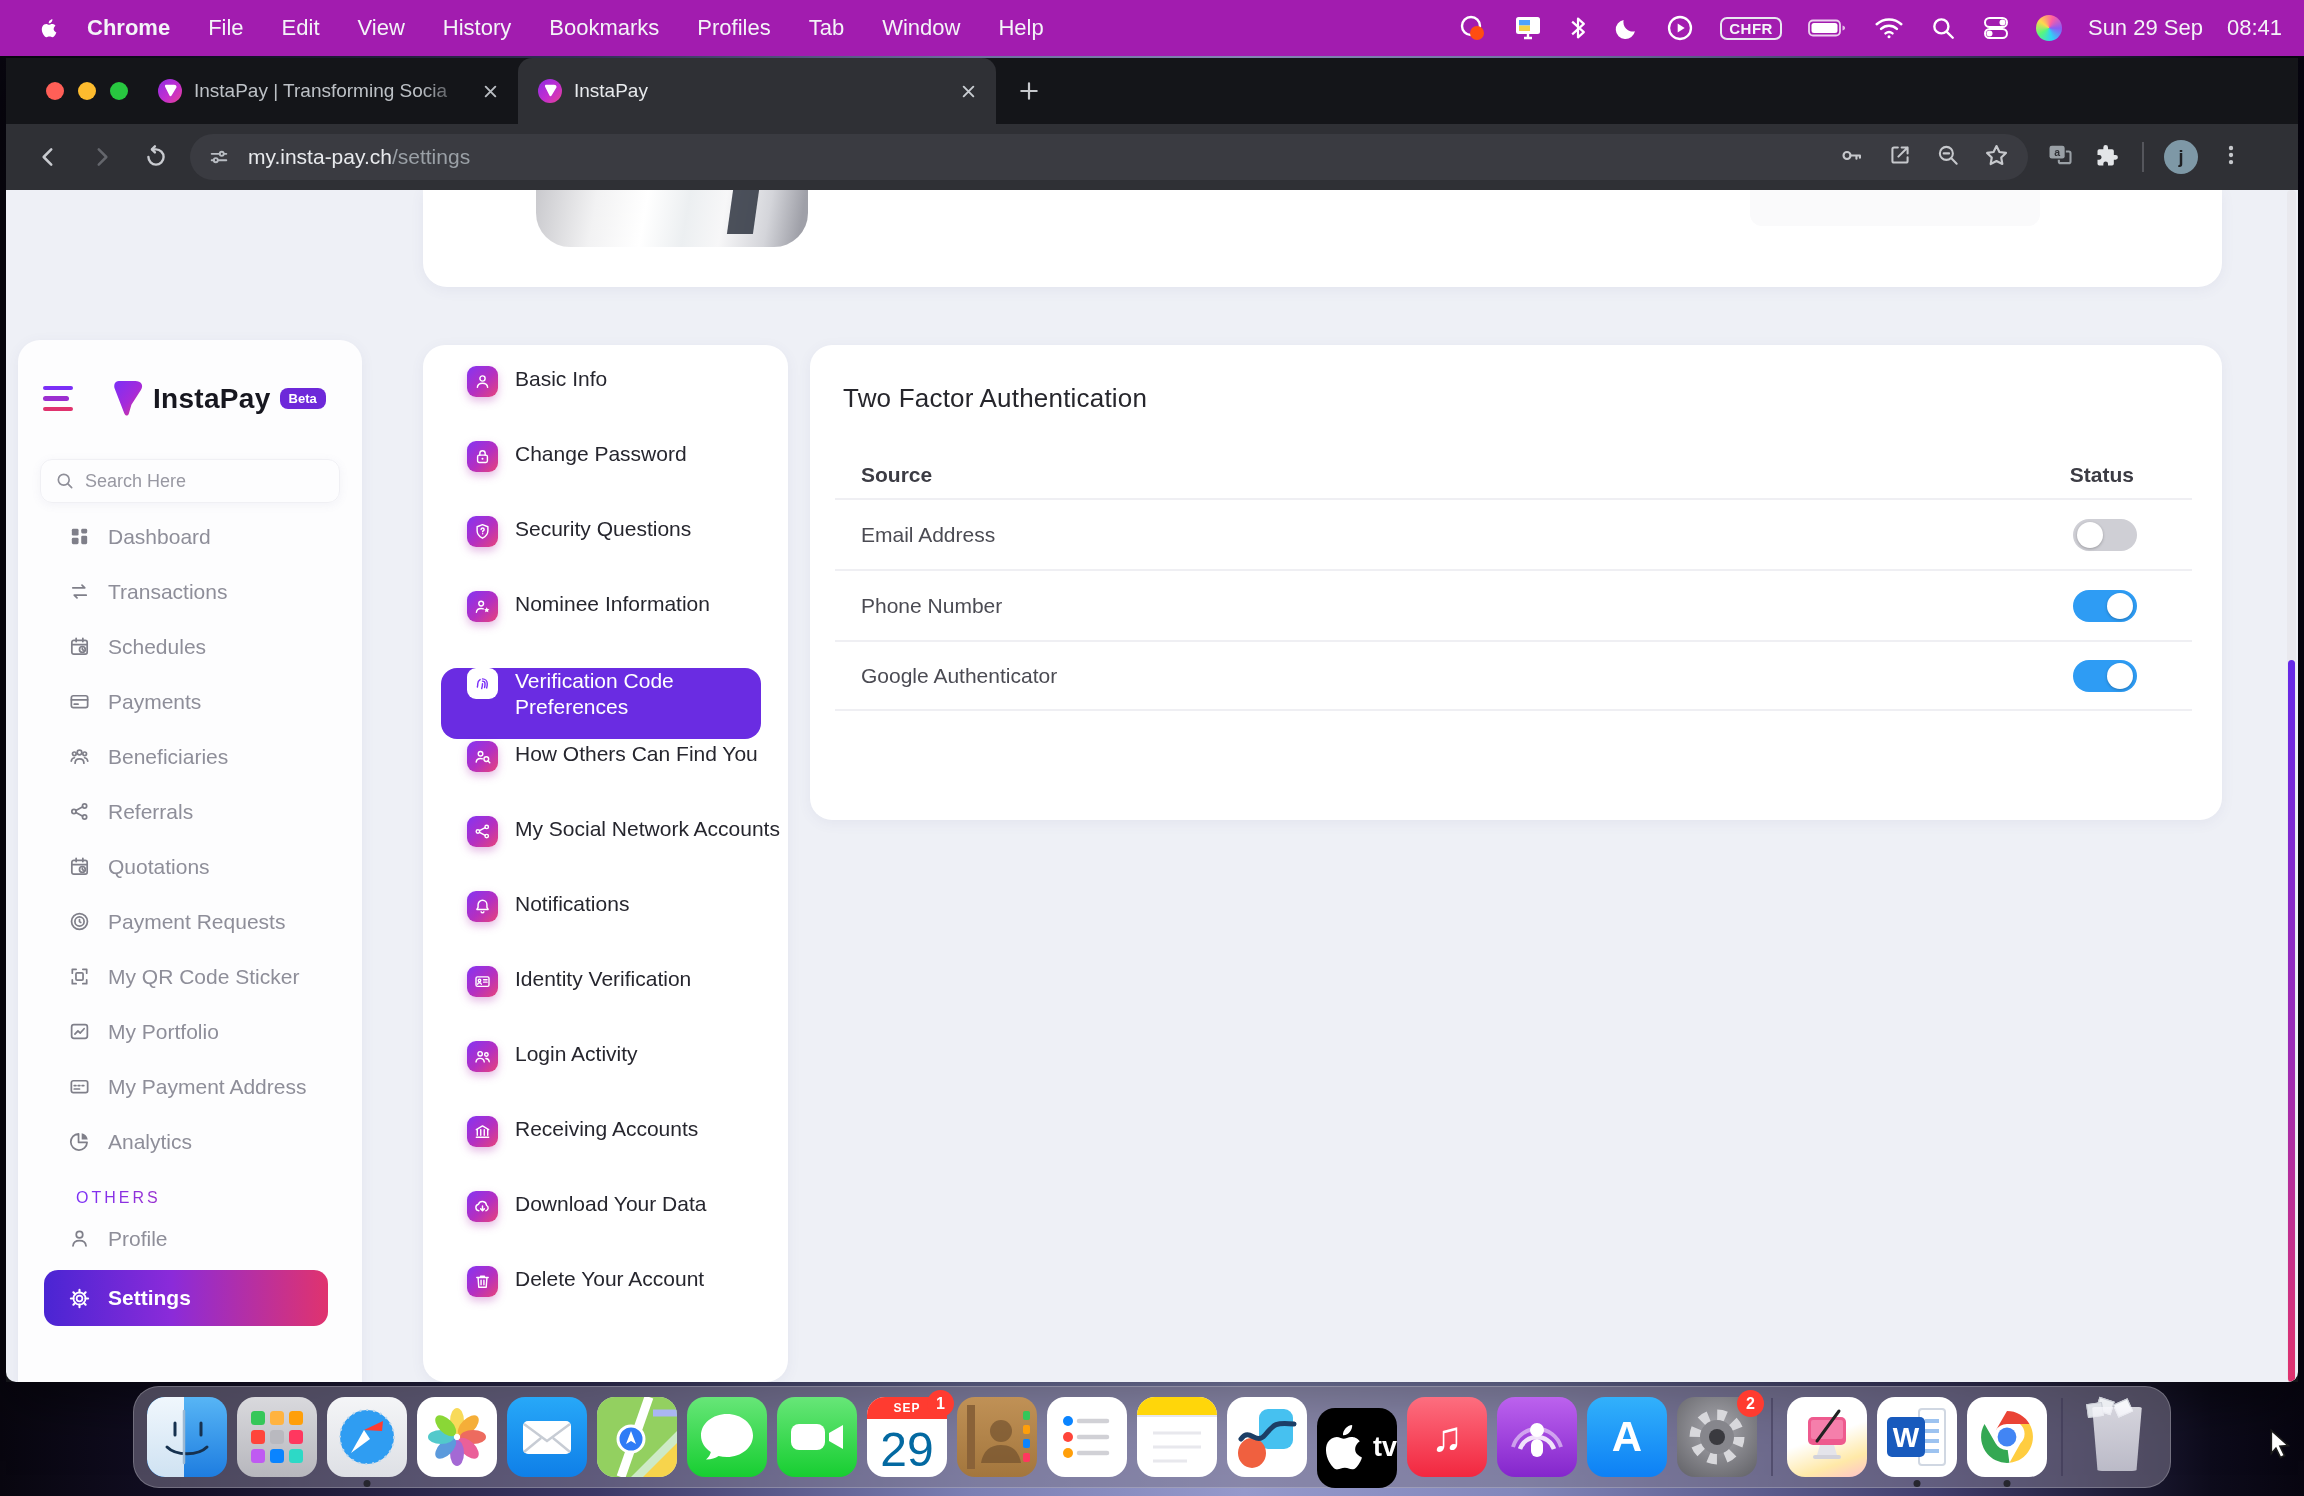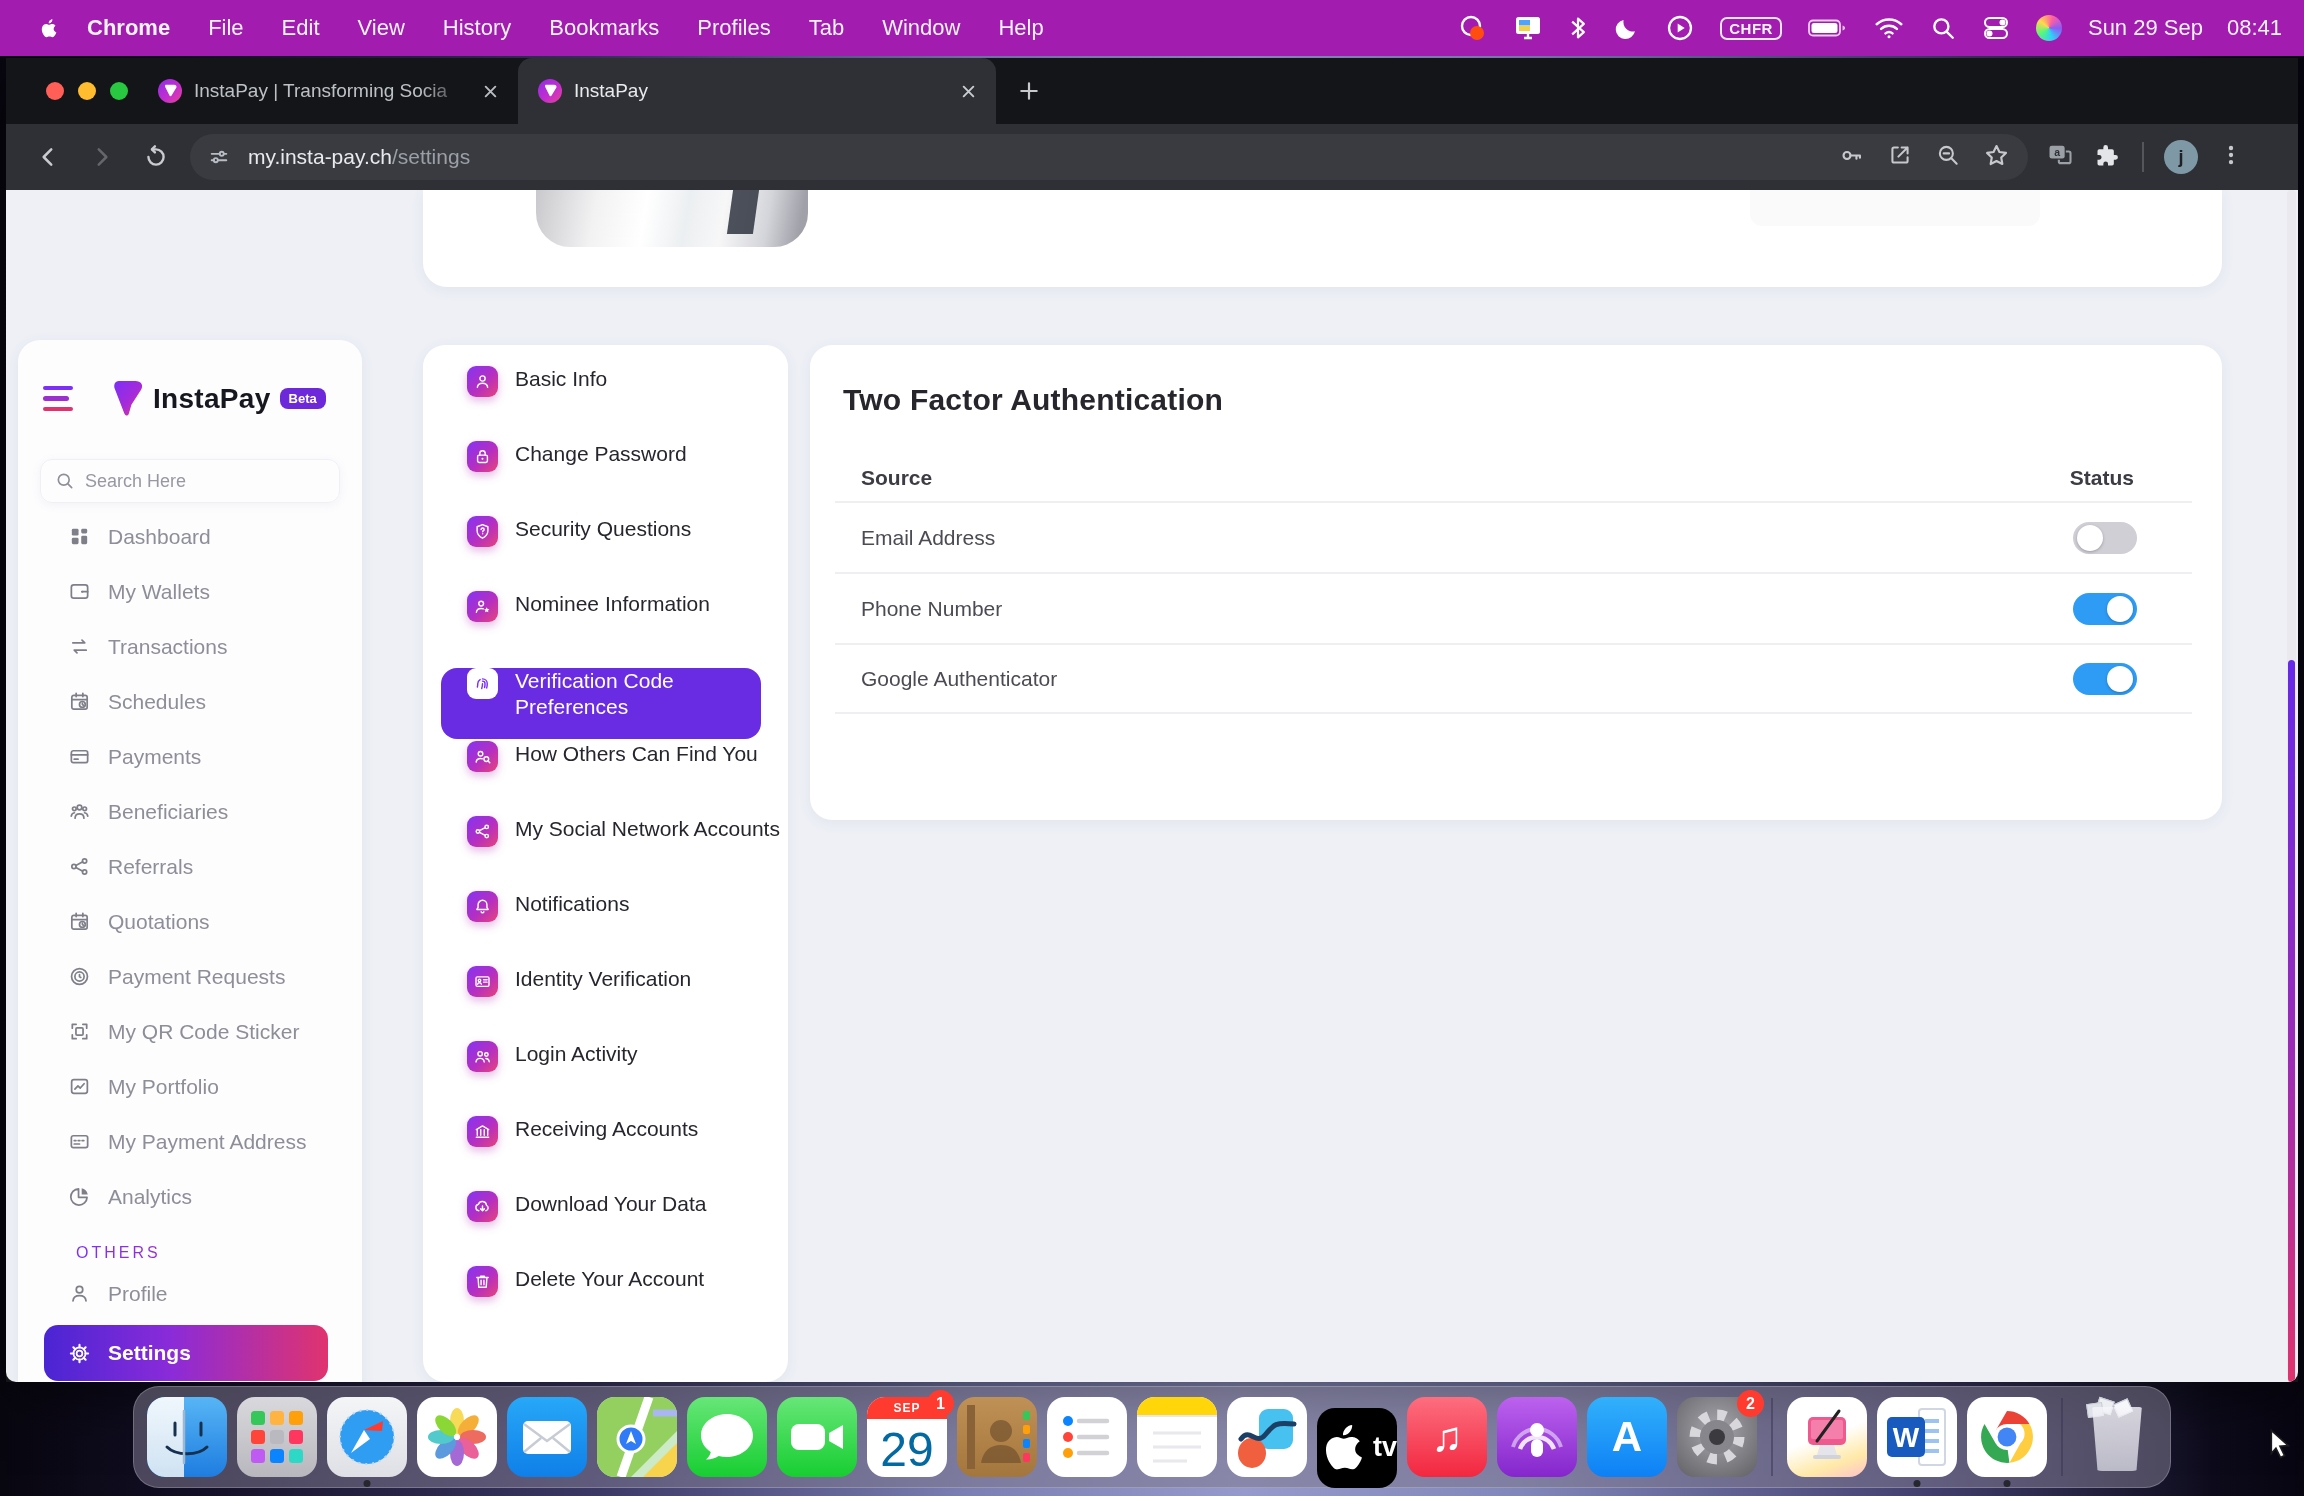--- a/index.html
+++ b/index.html
@@ -83,21 +83,21 @@
   .tile { width:31px; height:31px; border-radius:9px; background:linear-gradient(135deg,#8d33ea 10%,#b52fc0 55%,#e8447a 100%);
     display:flex; align-items:center; justify-content:center; flex:none; box-shadow:0 4px 8px rgba(180,60,180,.35); }
   .tile .icn { width:19px; height:19px; color:#fff; }
   .mi .mlabel { font-size:21px; color:#26262e; font-weight:500; line-height:26px; }
   .mi.active { margin:2px 27px 2px 18px; padding-left:26px; height:71px; border-radius:16px; background:#6a2ce2; }
   .mi.active .mlabel { color:#fff; max-width:240px; }
   .mi.active .tile { background:#fff; box-shadow:none; }
   .mi.active .tile .icn { color:#7b2ff7; }
   
   .main-card { left:804px; top:155px; width:1412px; height:475px; border-radius:22px; padding:30px 30px 0 15px; }
-  .main-title { font-size:30px; font-weight:bold; color:#26262c; margin:8px 0 38px 18px; letter-spacing:.2px; }
+  .main-title { font-size:26px; font-weight:normal; color:#26262c; margin:8px 0 38px 18px; letter-spacing:.2px; }
   .tfa-table { margin-left:10px; }
   .t-head { display:flex; align-items:center; height:46px; padding:0 58px 0 26px; }
   .t-head .th { font-size:21px; font-weight:bold; color:#3c3c44; }
   .t-head .th.right { margin-left:auto; }
   .t-row { display:flex; align-items:center; height:71px; border-top:2px solid #efeff3; padding:0 55px 0 26px; }
   .t-row .tl-label { font-size:21px; color:#4b4b53; }
   .t-row:last-child { border-bottom:2px solid #efeff3; }
   .toggle { margin-left:auto; width:64px; height:32px; border-radius:16px; background:#cfcfd5; position:relative; cursor:pointer; transition:.2s; }
   .toggle .knob { position:absolute; top:3px; left:4px; width:26px; height:26px; border-radius:50%; background:#fff; box-shadow:0 1px 3px rgba(0,0,0,.25); }
   .toggle.on { background:#2e9cf4; }
@@ -401,30 +401,20 @@
                 <rect x="13.8" y="4" width="6.2" height="4.8" rx="1.4" fill="currentColor" stroke="none"></rect>
                 <rect x="13.8" y="11.2" width="6.2" height="8.8" rx="1.4" fill="currentColor" stroke="none"></rect>
                 <rect x="4" y="13.4" width="7" height="6.6" rx="1.4" fill="currentColor" stroke="none"></rect>
               </svg>
             </span>
             <span>Dashboard</span>
           </div>
         <div class="sitem">
             <span class="icn">
               <svg viewBox="0 0 24 24" fill="none" stroke="currentColor" stroke-width="1.8" stroke-linecap="round" stroke-linejoin="round">
-                <path d="M3.5 7.5A2.5 2.5 0 016 5h12a2.5 2.5 0 012.5 2.5v9A2.5 2.5 0 0118 19H6a2.5 2.5 0 01-2.5-2.5z"></path>
-                <path d="M14.5 12.2h6"></path>
-                <circle cx="15" cy="12.2" r="1.1" fill="currentColor" stroke="none"></circle>
-              </svg>
-            </span>
-            <span>My Wallets</span>
-          </div>
-        <div class="sitem">
-            <span class="icn">
-              <svg viewBox="0 0 24 24" fill="none" stroke="currentColor" stroke-width="1.8" stroke-linecap="round" stroke-linejoin="round">
                 <path d="M5 8.2h12.5l-2.9-2.8M19 15.8H6.5l2.9 2.8"></path>
               </svg>
             </span>
             <span>Transactions</span>
           </div>
         <div class="sitem">
             <span class="icn">
               <svg viewBox="0 0 24 24" fill="none" stroke="currentColor" stroke-width="1.8" stroke-linecap="round" stroke-linejoin="round">
                 <rect x="4" y="5.5" width="16" height="14.5" rx="2"></rect>
                 <path d="M4 10h16M8.5 3.5v3.4M15.5 3.5v3.4"></path>

